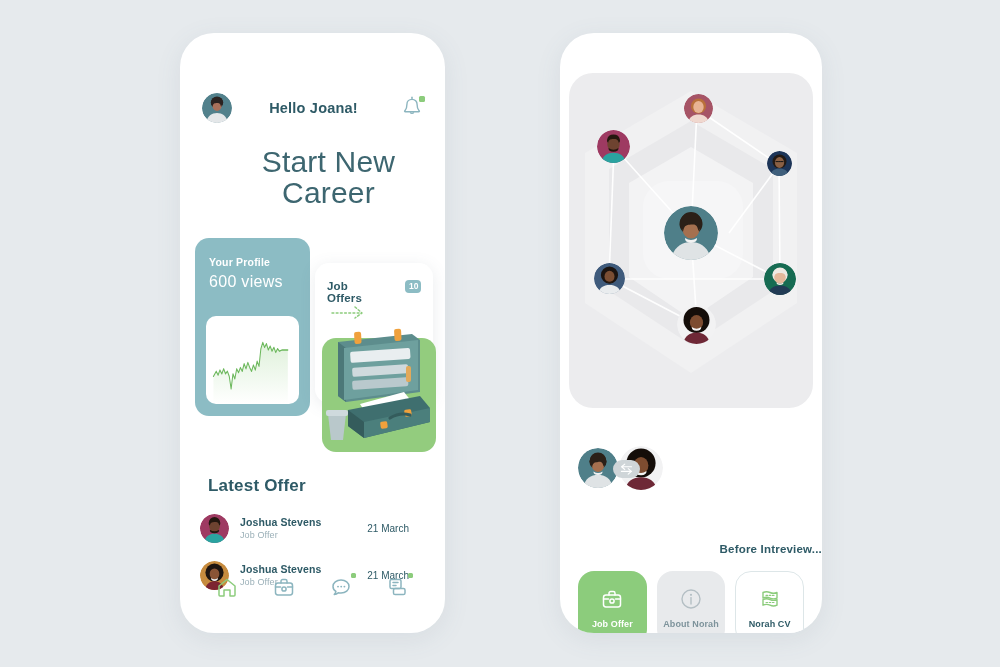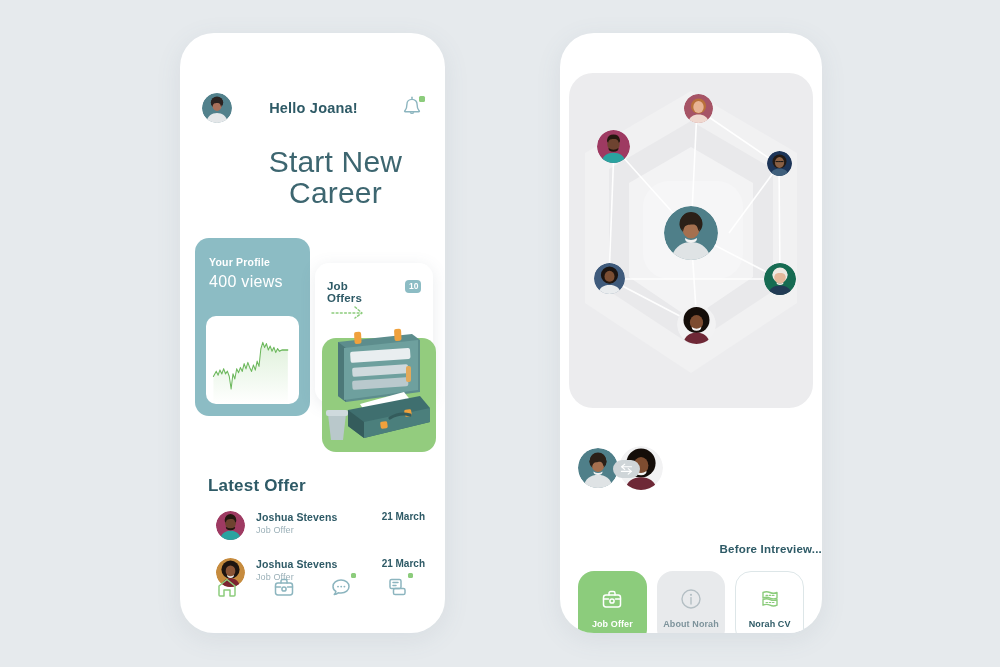--- a/index.html
+++ b/index.html
@@ -34,21 +34,21 @@
     flex: 1; text-align: center; font-size: 14.5px; font-weight: bold;
     color: #2e5a66; letter-spacing: .2px; margin-left: -6px;
   }
   .bell-wrap { position: relative; width: 22px; height: 24px; flex: none; }
   .bell-dot {
     position: absolute; right: -2px; top: 0px; width: 6px; height: 6px;
     border-radius: 1.5px; background: #8ccc7c;
   }
 
   .l-title {
-    position: absolute; left: 7px; top: 113px; width: 100%;
+    position: absolute; left: 0; top: 113px; width: 100%;
     text-align: center; font-size: 30px; line-height: 31px;
     font-weight: 300; color: #3d6670; letter-spacing: .2px; padding-left: 32px;
   }
 
   
   .profile-card {
     position: absolute; left: 195px - 180px; top: 205px;
     left: 15px;
     width: 115px; height: 178px;
     background: #8cbcc4; border-radius: 14px;
@@ -81,30 +81,30 @@
     position: absolute; left: 128px; top: 285px; width: 128px; height: 134px;
   }
   .illus svg { display: block; width: 100%; height: 100%; }
 
   
   .section-title {
     position: absolute; left: 28px; top: 443px;
     font-size: 17px; font-weight: bold; color: #2e5a66; letter-spacing: .2px;
   }
   .offer-row {
-    position: absolute; left: 36px; width: 209px; height: 34px;
-    display: flex; align-items: flex-start;
+    position: absolute; left: 20px; width: 209px; height: 34px;
+    display: flex; align-items: center;
   }
   #offer-row-0 { top: 478px; }
   #offer-row-1 { top: 525px; }
   .offer-avatar { width: 29px; height: 29px; }
   .offer-text { margin-left: 11px; flex: 1; }
   .offer-name { font-size: 10.5px; font-weight: bold; color: #2e5a66; letter-spacing: .1px; }
   .offer-sub  { font-size: 9px; color: #9bb0b8; margin-top: 2px; letter-spacing: .1px; }
-  .offer-date { font-size: 10px; font-weight: bold; color: #2e5a66; white-space: nowrap; }
+  .offer-date { font-size: 10px; font-weight: normal; color: #2e5a66; white-space: nowrap; }
 
   
   .l-nav {
     position: absolute; left: 0; bottom: 34px; width: 100%;
     display: flex; align-items: center; justify-content: space-around;
     padding: 0 18px;
   }
   .nav-item { position: relative; width: 24px; height: 24px; }
   .nav-dot {
     position: absolute; right: -3px; top: -2px; width: 5px; height: 5px;
@@ -213,21 +213,21 @@
       </div>
     </div>
 
     <div class="l-title">
       <div>Start New</div>
       <div>Career</div>
     </div>
 
     <div class="profile-card">
       <div class="pc-label">Your Profile</div>
-      <div class="pc-value">400 views</div>
+      <div class="pc-value">600 views</div>
       <div class="pc-chart">
         <svg viewBox="0 0 100 70" preserveAspectRatio="none">
           <defs>
             <linearGradient id="sparkFill" x1="0" y1="0" x2="0" y2="1">
               <stop offset="0%" stop-color="#8ccc7c" stop-opacity=".28"></stop>
               <stop offset="100%" stop-color="#8ccc7c" stop-opacity="0"></stop>
             </linearGradient>
           </defs>
           <path d="M8,48 L11,44 L13,47 L15,43 L17,46 L19,42 L21,46 L23,44 L25,48 L27,58 L29,46 L31,50 L33,42 L35,45 L37,41 L39,44 L41,38 L43,42 L45,37 L47,41 L49,44 L51,39 L53,43 L55,36 L57,40 L59,26 L61,21 L63,25 L65,22 L67,27 L69,24 L71,28 L73,25 L75,29 L77,26 L79,28 L82,27 L88,27 L88,70 L8,70 Z" fill="url(#sparkFill)"></path>
           <path d="M8,48 L11,44 L13,47 L15,43 L17,46 L19,42 L21,46 L23,44 L25,48 L27,58 L29,46 L31,50 L33,42 L35,45 L37,41 L39,44 L41,38 L43,42 L45,37 L47,41 L49,44 L51,39 L53,43 L55,36 L57,40 L59,26 L61,21 L63,25 L65,22 L67,27 L69,24 L71,28 L73,25 L75,29 L77,26 L79,28 L82,27 L88,27" fill="none" stroke="#6cb85c" stroke-width="1.1" stroke-linejoin="round" stroke-linecap="round"></path>

